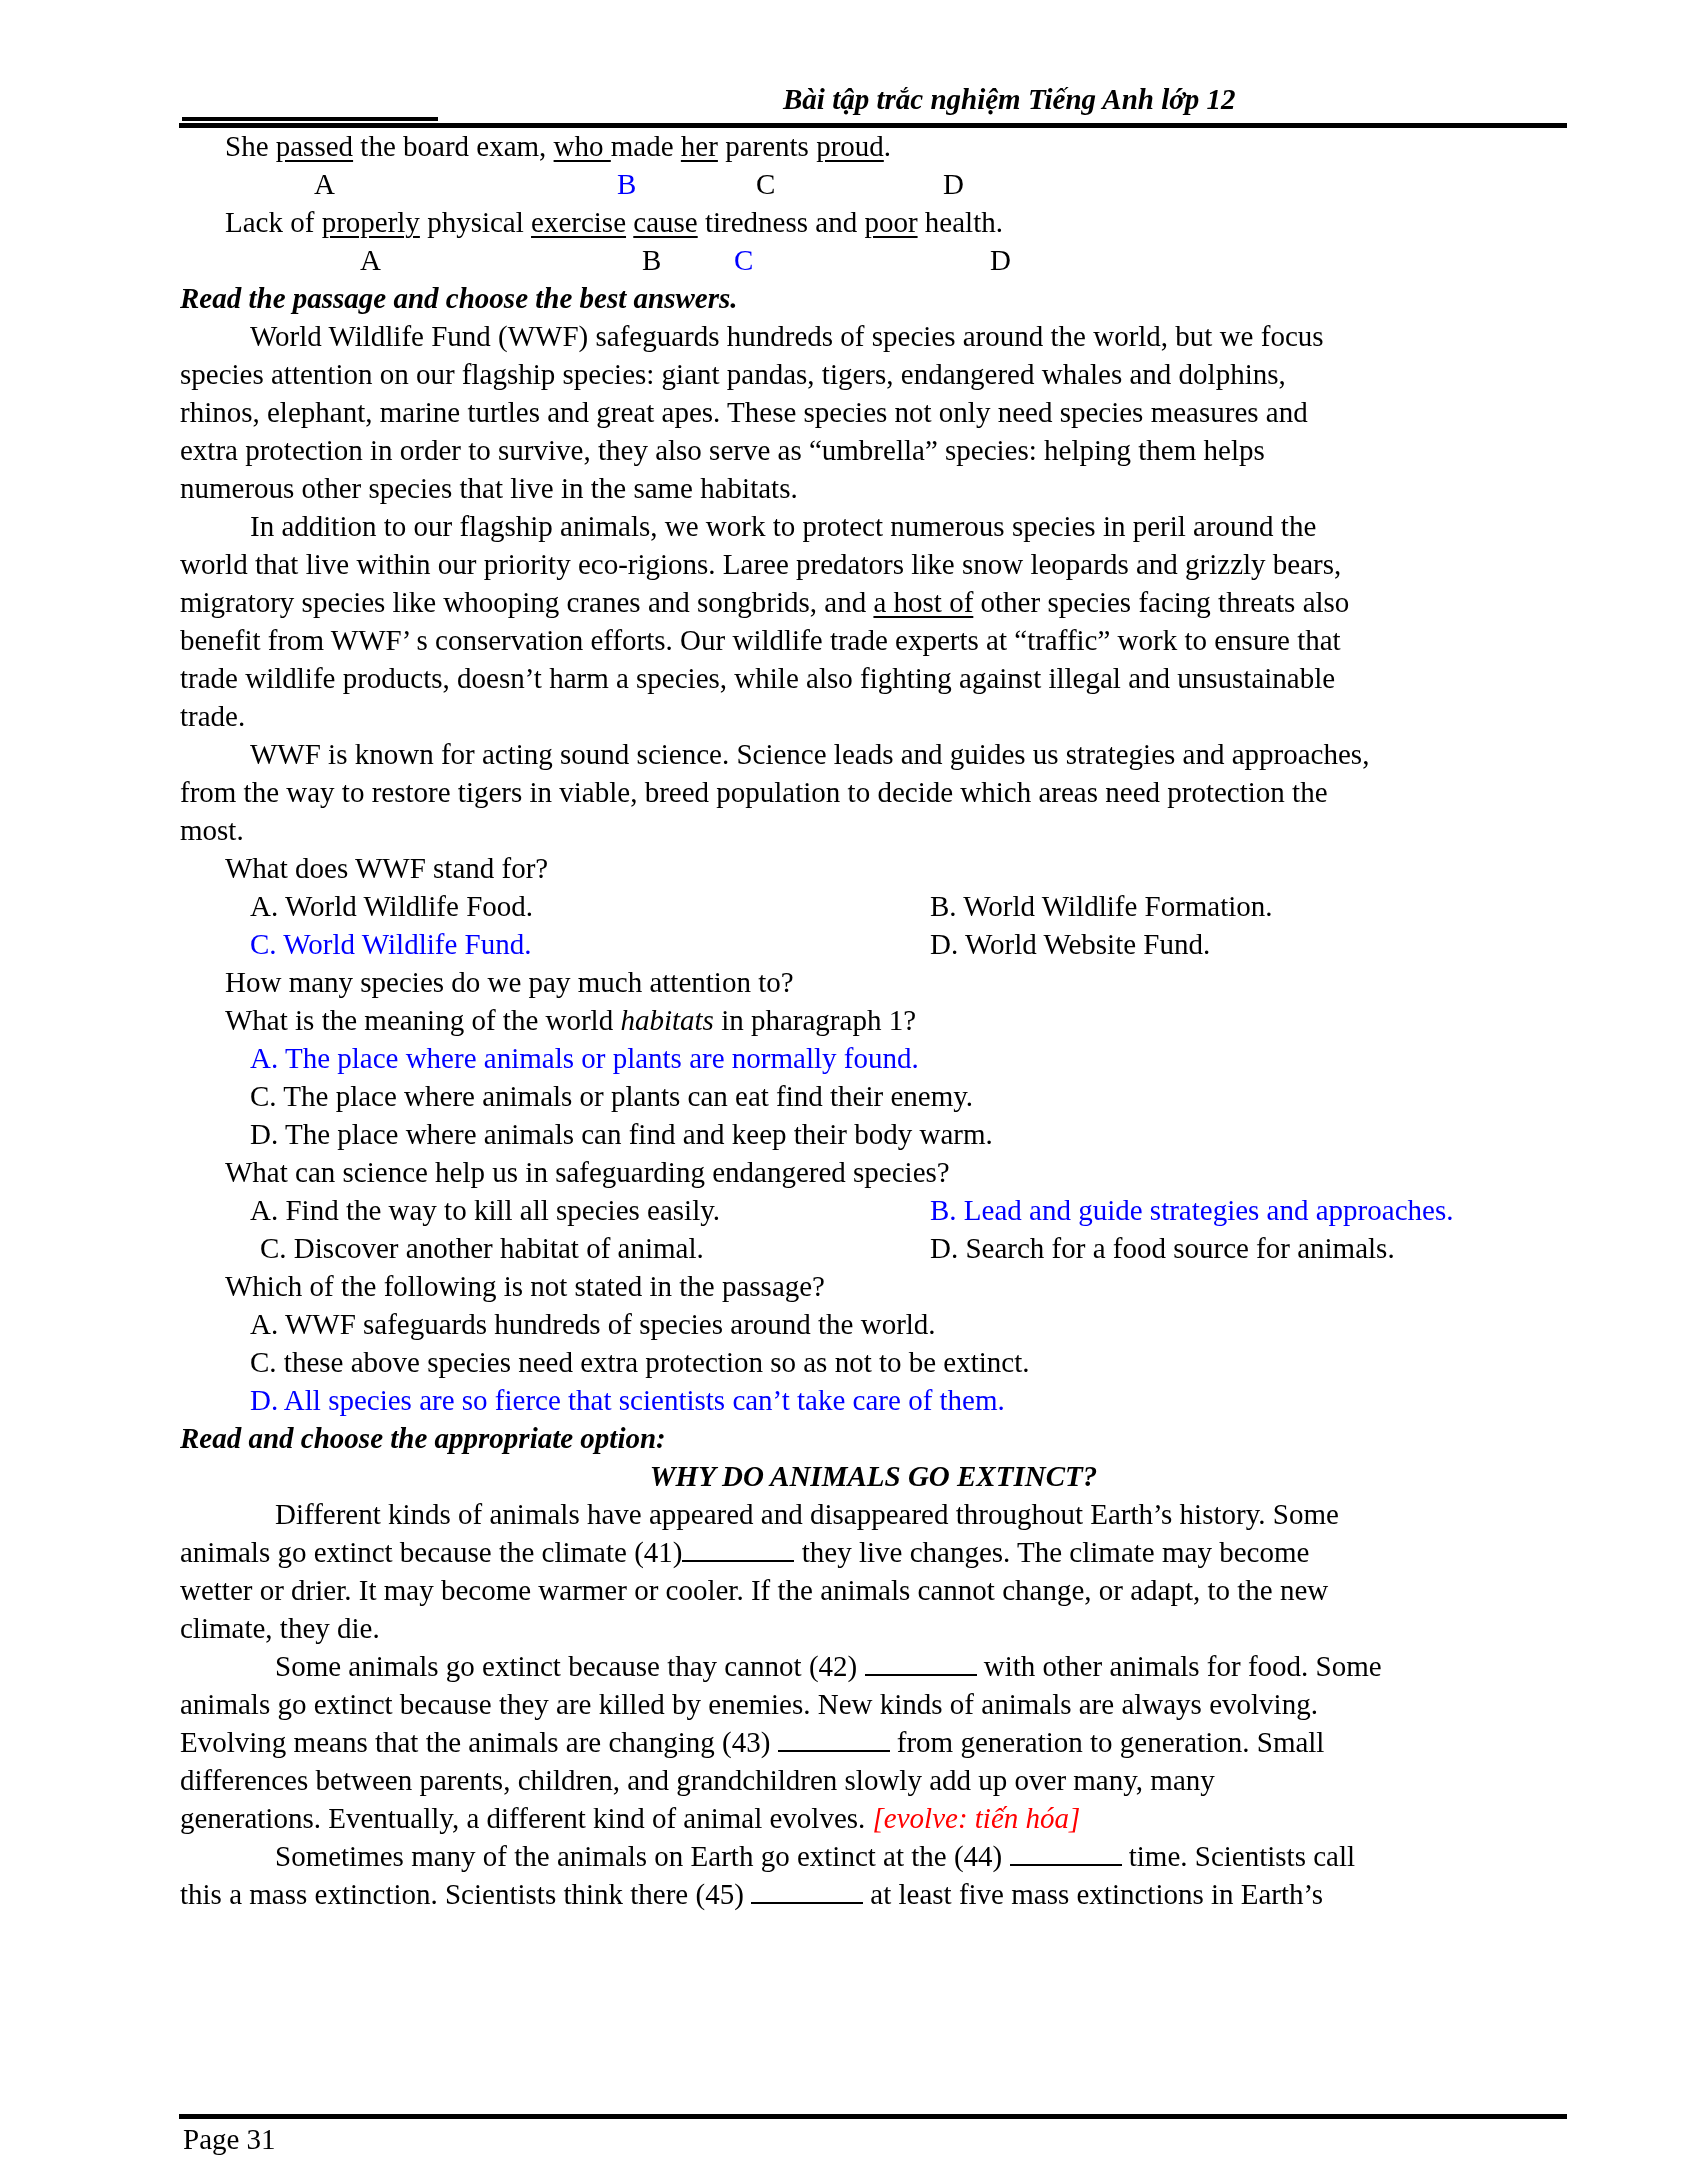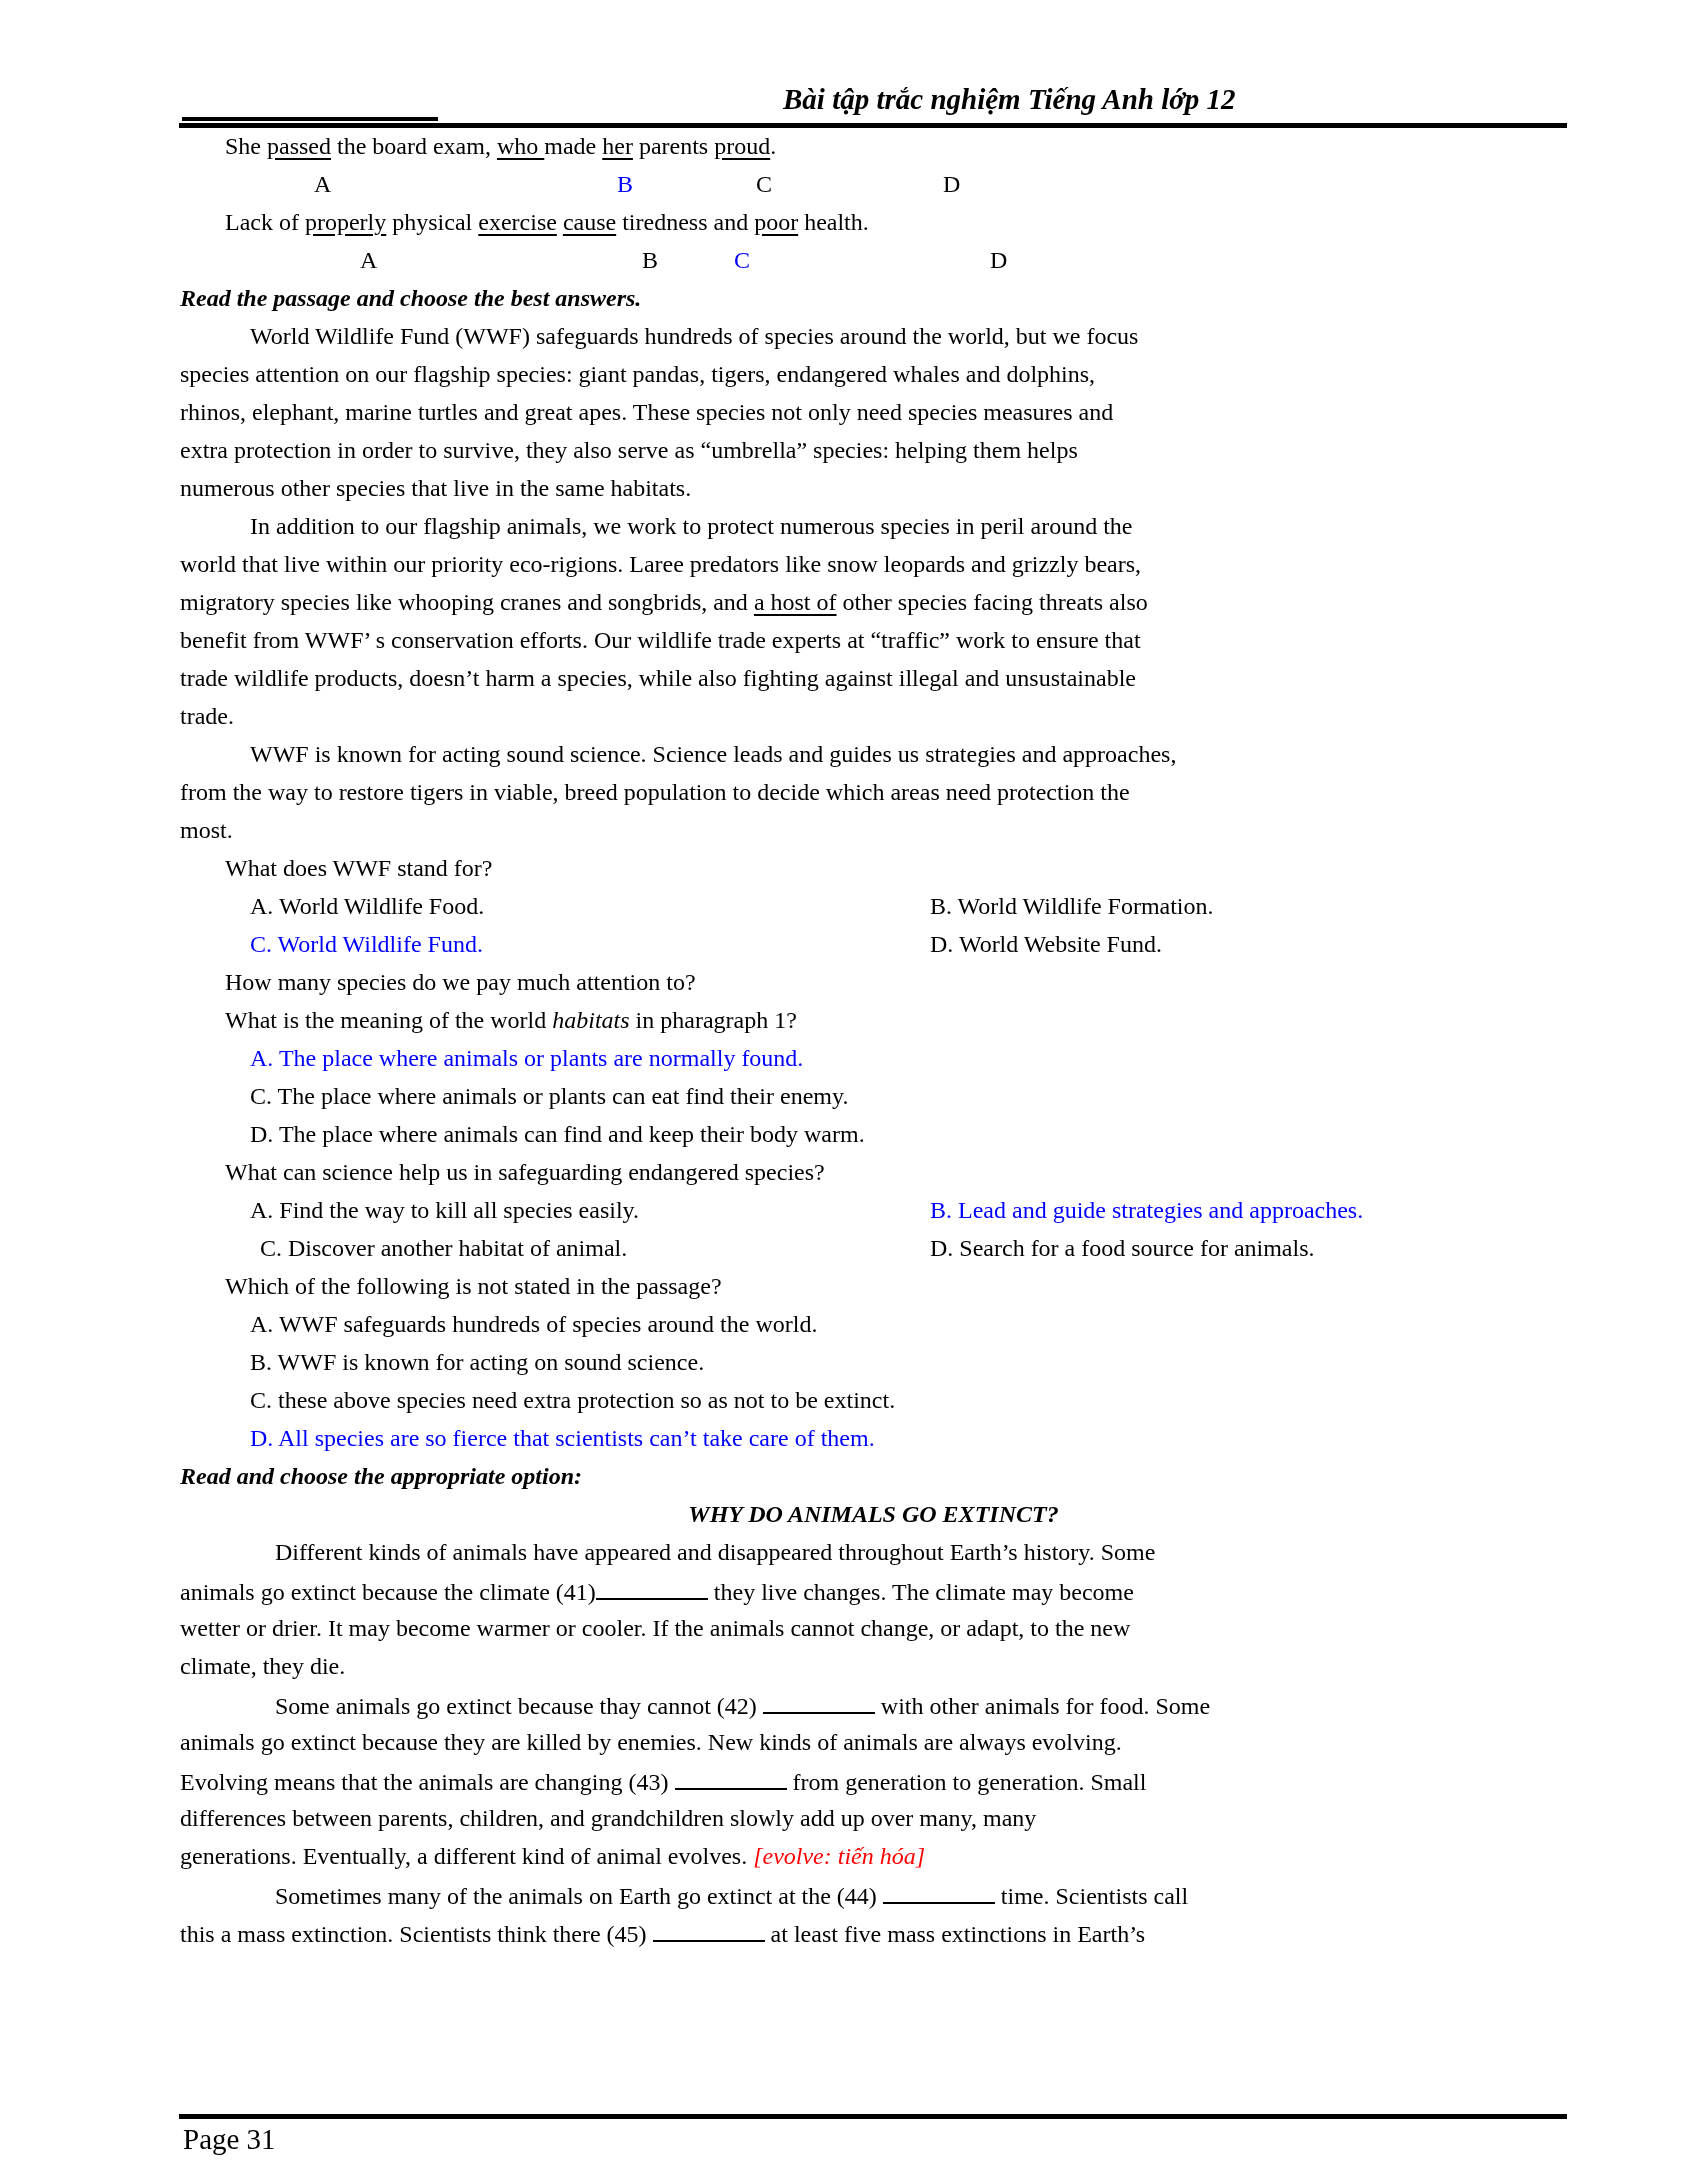--- a/index.html
+++ b/index.html
@@ -4,21 +4,21 @@
 <style>
   html, body { margin: 0; padding: 0; background: #ffffff; }
   body { width: 1687px; height: 2183px; position: relative; overflow: hidden;
          font-family: "Liberation Serif", "DejaVu Serif", serif; color: #000; }
   .page { position: absolute; left: 0; top: 0; width: 1497px; height: 2183px; margin-top: 28px; }
   .hdr-short { position: absolute; left: 182px; top: 89px; width: 256px; height: 4px; background: #000; }
   .hdr-title { position: absolute; left: 783px; top: 54px; font-size: 29px; font-style: italic; font-weight: bold;
                line-height: 34px; white-space: nowrap; }
   .hdr-rule { position: absolute; left: 179px; top: 95px; width: 1388px; height: 4.6px; background: #000; }
   .content { position: absolute; left: 180px; top: 99px; width: 1387px;
-             font-size: 24px; line-height: 38px; }
+             font-size: 29px; line-height: 38px; }
   .ln { position: relative; height: 38px; white-space: nowrap; }
   .ind-q { padding-left: 45px; }
   .ind-o { padding-left: 70px; }
   .ind-p { padding-left: 70px; }
   .ind-p2 { padding-left: 95px; }
   .bold { font-weight: bold; font-style: italic; }
   .center { text-align: center; }
   .blue { color: #0000ff; }
   .red { color: #ff0000; font-style: italic; }
   .ul { text-decoration: underline; text-decoration-thickness: 2px; text-underline-offset: 4px; }
@@ -101,21 +101,20 @@
       <span class="opt-col" style="left:70px">A. Find the way to kill all species easily.</span>
       <span class="opt-col blue" style="left:750px">B. Lead and guide strategies and approaches.</span>
     </div>
     <div class="ln">
       <span class="opt-col" style="left:80px">C. Discover another habitat of animal.</span>
       <span class="opt-col" style="left:750px">D. Search for a food source for animals.</span>
     </div>
 
     <div class="ln ind-q">Which of the following is not stated in the passage?</div>
     <div class="ln ind-o">A. WWF safeguards hundreds of species around the world.</div>
-    <div class="ln ind-o">B. WWF is known for acting on sound science.</div>
     <div class="ln ind-o">C. these above species need extra protection so as not to be extinct.</div>
     <div class="ln ind-o blue">D. All species are so fierce that scientists can’t take care of them.</div>
 
     <div class="ln bold">Read and choose the appropriate option:</div>
     <div class="ln bold center">WHY DO ANIMALS GO EXTINCT?</div>
 
     <div class="ln ind-p2">Different kinds of animals have appeared and disappeared throughout Earth’s history. Some</div>
     <div class="ln"><span>animals go extinct because the climate (41)</span><span class="blank" style="width:112px"></span><span> they live changes. The climate may become</span></div>
     <div class="ln">wetter or drier. It may become warmer or cooler. If the animals cannot change, or adapt, to the new</div>
     <div class="ln">climate, they die.</div>

